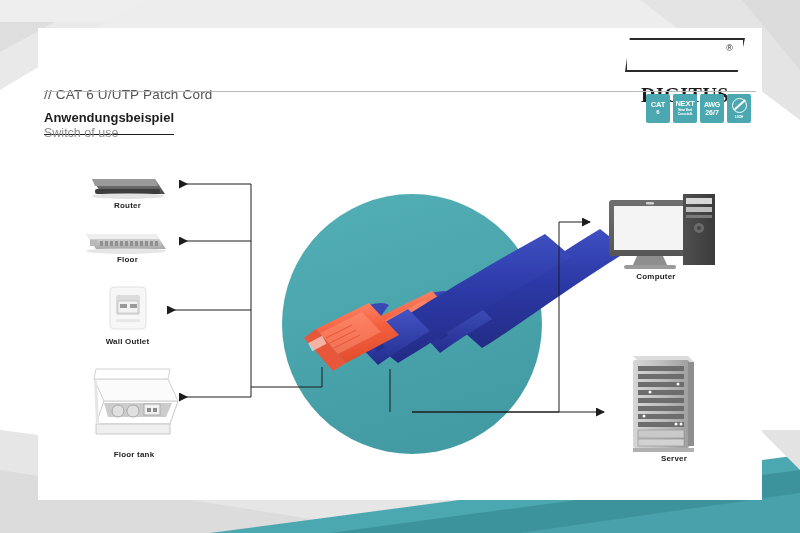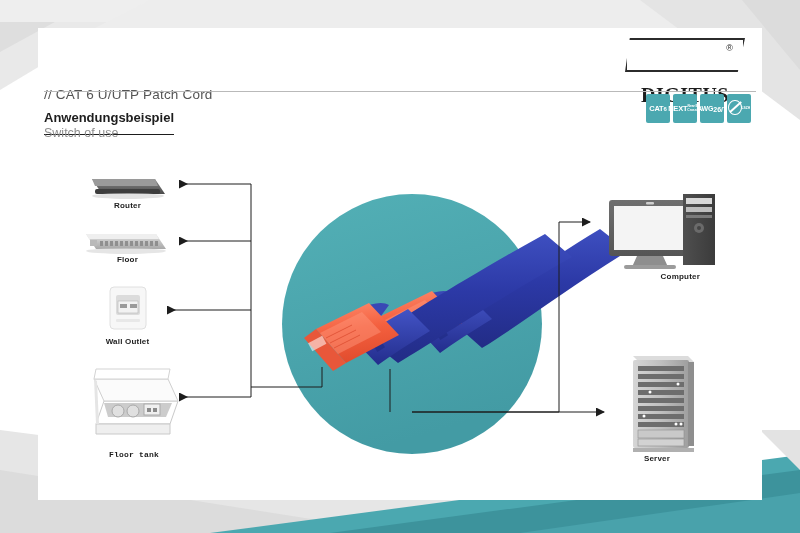--- a/index.html
+++ b/index.html
@@ -35,21 +35,21 @@
     border-top:1px solid #b9b9b9;z-index:9;
   }
   .title{
     position:absolute;left:44px;top:71px;z-index:9;
     font-size:13.5px;color:#545454;letter-spacing:.2px;white-space:nowrap;margin-top:16px;
   }
   
   .badges{position:absolute;left:646px;top:94px;display:flex;gap:3px;z-index:9;}
   .badge{
     width:24px;height:29px;background:#4ba8b0;border-radius:2px;
-    display:flex;flex-direction:row;align-items:center;justify-content:center;
+    display:flex;flex-direction:column;align-items:center;justify-content:center;
     color:#ffffff;line-height:1;box-sizing:border-box;padding:2px 1px;
   }
   .badge .b1{font-size:7.5px;font-weight:700;letter-spacing:-.2px;}
   .badge .b2{font-size:6px;font-weight:700;margin-top:1px;}
   .badge .b3{font-size:3.4px;font-weight:700;text-align:center;margin-top:1px;
              line-height:1.15;letter-spacing:-.1px;}
   .badge.awg .b1{font-size:7px;}
   .badge.awg .b2{font-size:7px;}
   .badge .ring{
     width:13px;height:13px;border:1.5px solid #fff;border-radius:50%;
@@ -331,16 +331,16 @@
     <rect x="638" y="401" width="46" height="8" fill="#c9c9c9" stroke="#8e8e8e" stroke-width=".6"></rect>
     <rect x="638" y="410" width="46" height="7" fill="#d2d2d2" stroke="#8e8e8e" stroke-width=".6"></rect>
     <rect x="633" y="419" width="61" height="4" fill="#b0b0b0"></rect>
   </g>
 </svg>
 
   
   <div class="node-label" style="left:85px;top:172px;width:85px;">Router</div>
   <div class="node-label" style="left:85px;top:226px;width:85px;">Floor</div>
   <div class="node-label" style="left:85px;top:308px;width:85px;">Wall Outlet</div>
-  <div class="node-label" style="left:90px;top:421px;width:88px;font-family:Liberation Mono, monospace;">Floor tank</div>
-  <div class="node-label" style="left:612px;top:243px;width:88px;text-align:right;">Computer</div>
-  <div class="node-label" style="left:613px;top:425px;width:88px;">Server</div>
+  <div class="node-label" style="left:90px;top:421px;width:88px;">Floor tank</div>
+  <div class="node-label" style="left:612px;top:243px;width:88px;">Computer</div>
+  <div class="node-label" style="left:630px;top:425px;width:88px;">Server</div>
 </div>
 
 </body></html>

